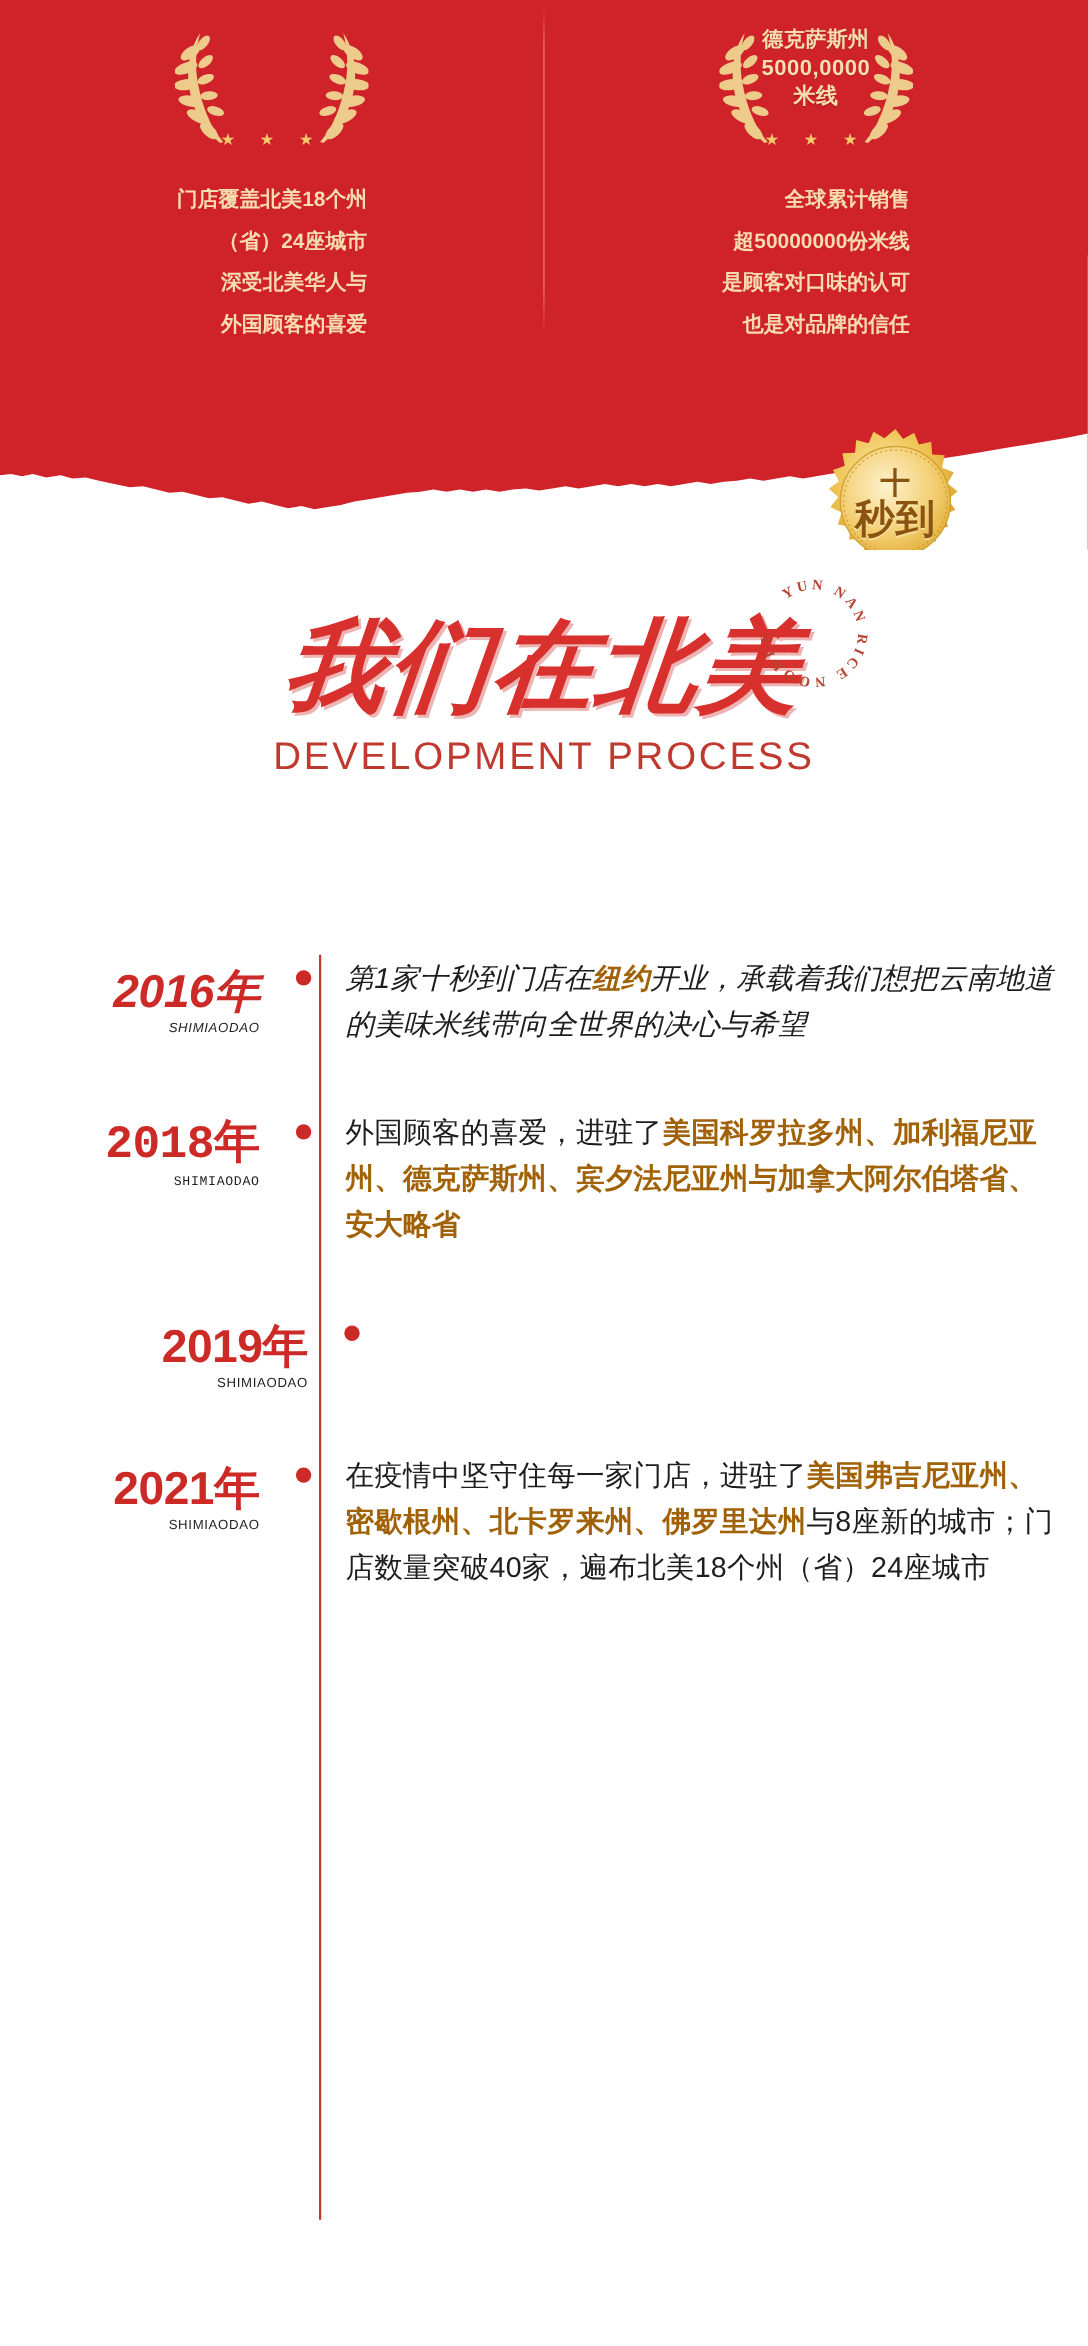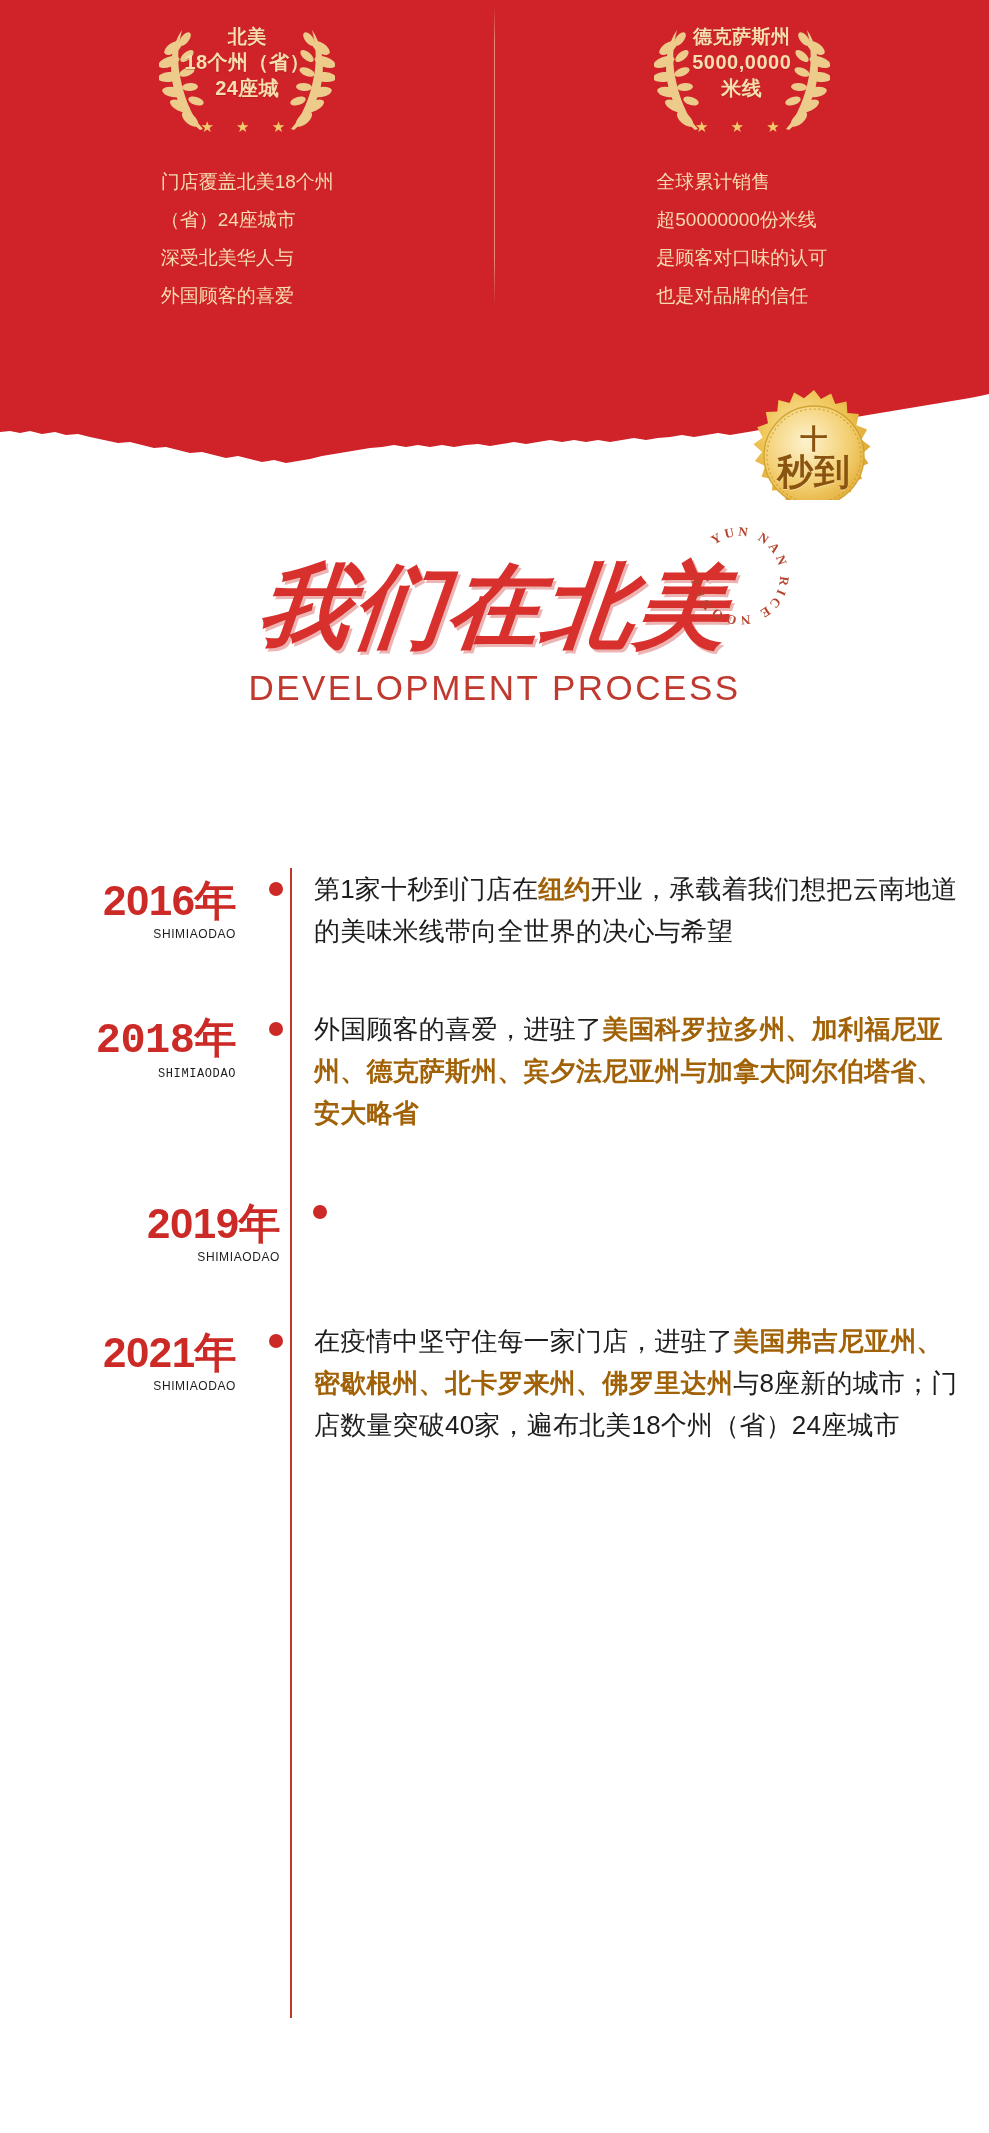--- a/index.html
+++ b/index.html
@@ -66,22 +66,22 @@
     font-size: 15px;
     letter-spacing: 9px;
   }
 
   
   .hero-para {
     margin-top: 20px;
     color: #f7dcae;
     font-size: 19px;
     line-height: 2.0;
-    text-align: left;
-    font-weight: 400;
+    text-align: right;
+    font-weight: 700;
   }
   .hero-para div { white-space: nowrap; }
 
   
   .torn {
     position: absolute;
     left: 0; bottom: 0;
     width: 989px; height: 110px;
     display: block;
   }
@@ -194,21 +194,21 @@
     font-size: 26px;
     line-height: 1.62;
     color: #1d1d1d;
     letter-spacing: 0.2px;
   }
   .tl-right .hl {
     color: #a16207;
     font-weight: bold;
   }
 
-  .row-2016 { margin-top: 0px; }
+  .row-2016 { margin-top: 0px; font-style: italic; }
   .row-2016 .tl-left { padding-top: 12px; }
   .row-2018 { margin-top: 56px; }
   .row-2018 .tl-left { padding-top: 12px; font-family: Liberation Mono, monospace; }
   .row-2019 { margin-top: 56px; padding-left: 44px; }
   .row-2019 .tl-left { padding-top: 12px; }
   .row-2021 { margin-top: 56px; }
   .row-2021 .tl-left { padding-top: 12px; }
 </style>
 </head>
 <body>
@@ -244,25 +244,20 @@
             <ellipse cx="14" cy="66" rx="11" ry="5" transform="rotate(10 14 66)"></ellipse>
             <ellipse cx="21" cy="80" rx="11" ry="5" transform="rotate(26 21 80)"></ellipse>
             <ellipse cx="31" cy="93" rx="10" ry="5" transform="rotate(42 31 93)"></ellipse>
             <ellipse cx="26" cy="13" rx="8" ry="4" transform="rotate(-52 26 13)"></ellipse>
             <ellipse cx="28" cy="30" rx="8" ry="4" transform="rotate(-40 28 30)"></ellipse>
             <ellipse cx="28" cy="46" rx="8" ry="4" transform="rotate(-22 28 46)"></ellipse>
             <ellipse cx="31" cy="61" rx="8" ry="4" transform="rotate(-4 31 61)"></ellipse>
             <ellipse cx="37" cy="75" rx="8" ry="4" transform="rotate(18 37 75)"></ellipse>
           </g>
         </svg>
-        <div class="emblem-text">
-          <span class="l1">北美</span>
-          <span class="l2">18个州（省）</span>
-          <span class="l3">24座城</span>
-        </div>
         <div class="emblem-stars">★ ★ ★</div>
       </div>
 
       <div class="hero-para">
         <div>门店覆盖北美18个州</div>
         <div>（省）24座城市</div>
         <div>深受北美华人与</div>
         <div>外国顾客的喜爱</div>
       </div>
     </div>

